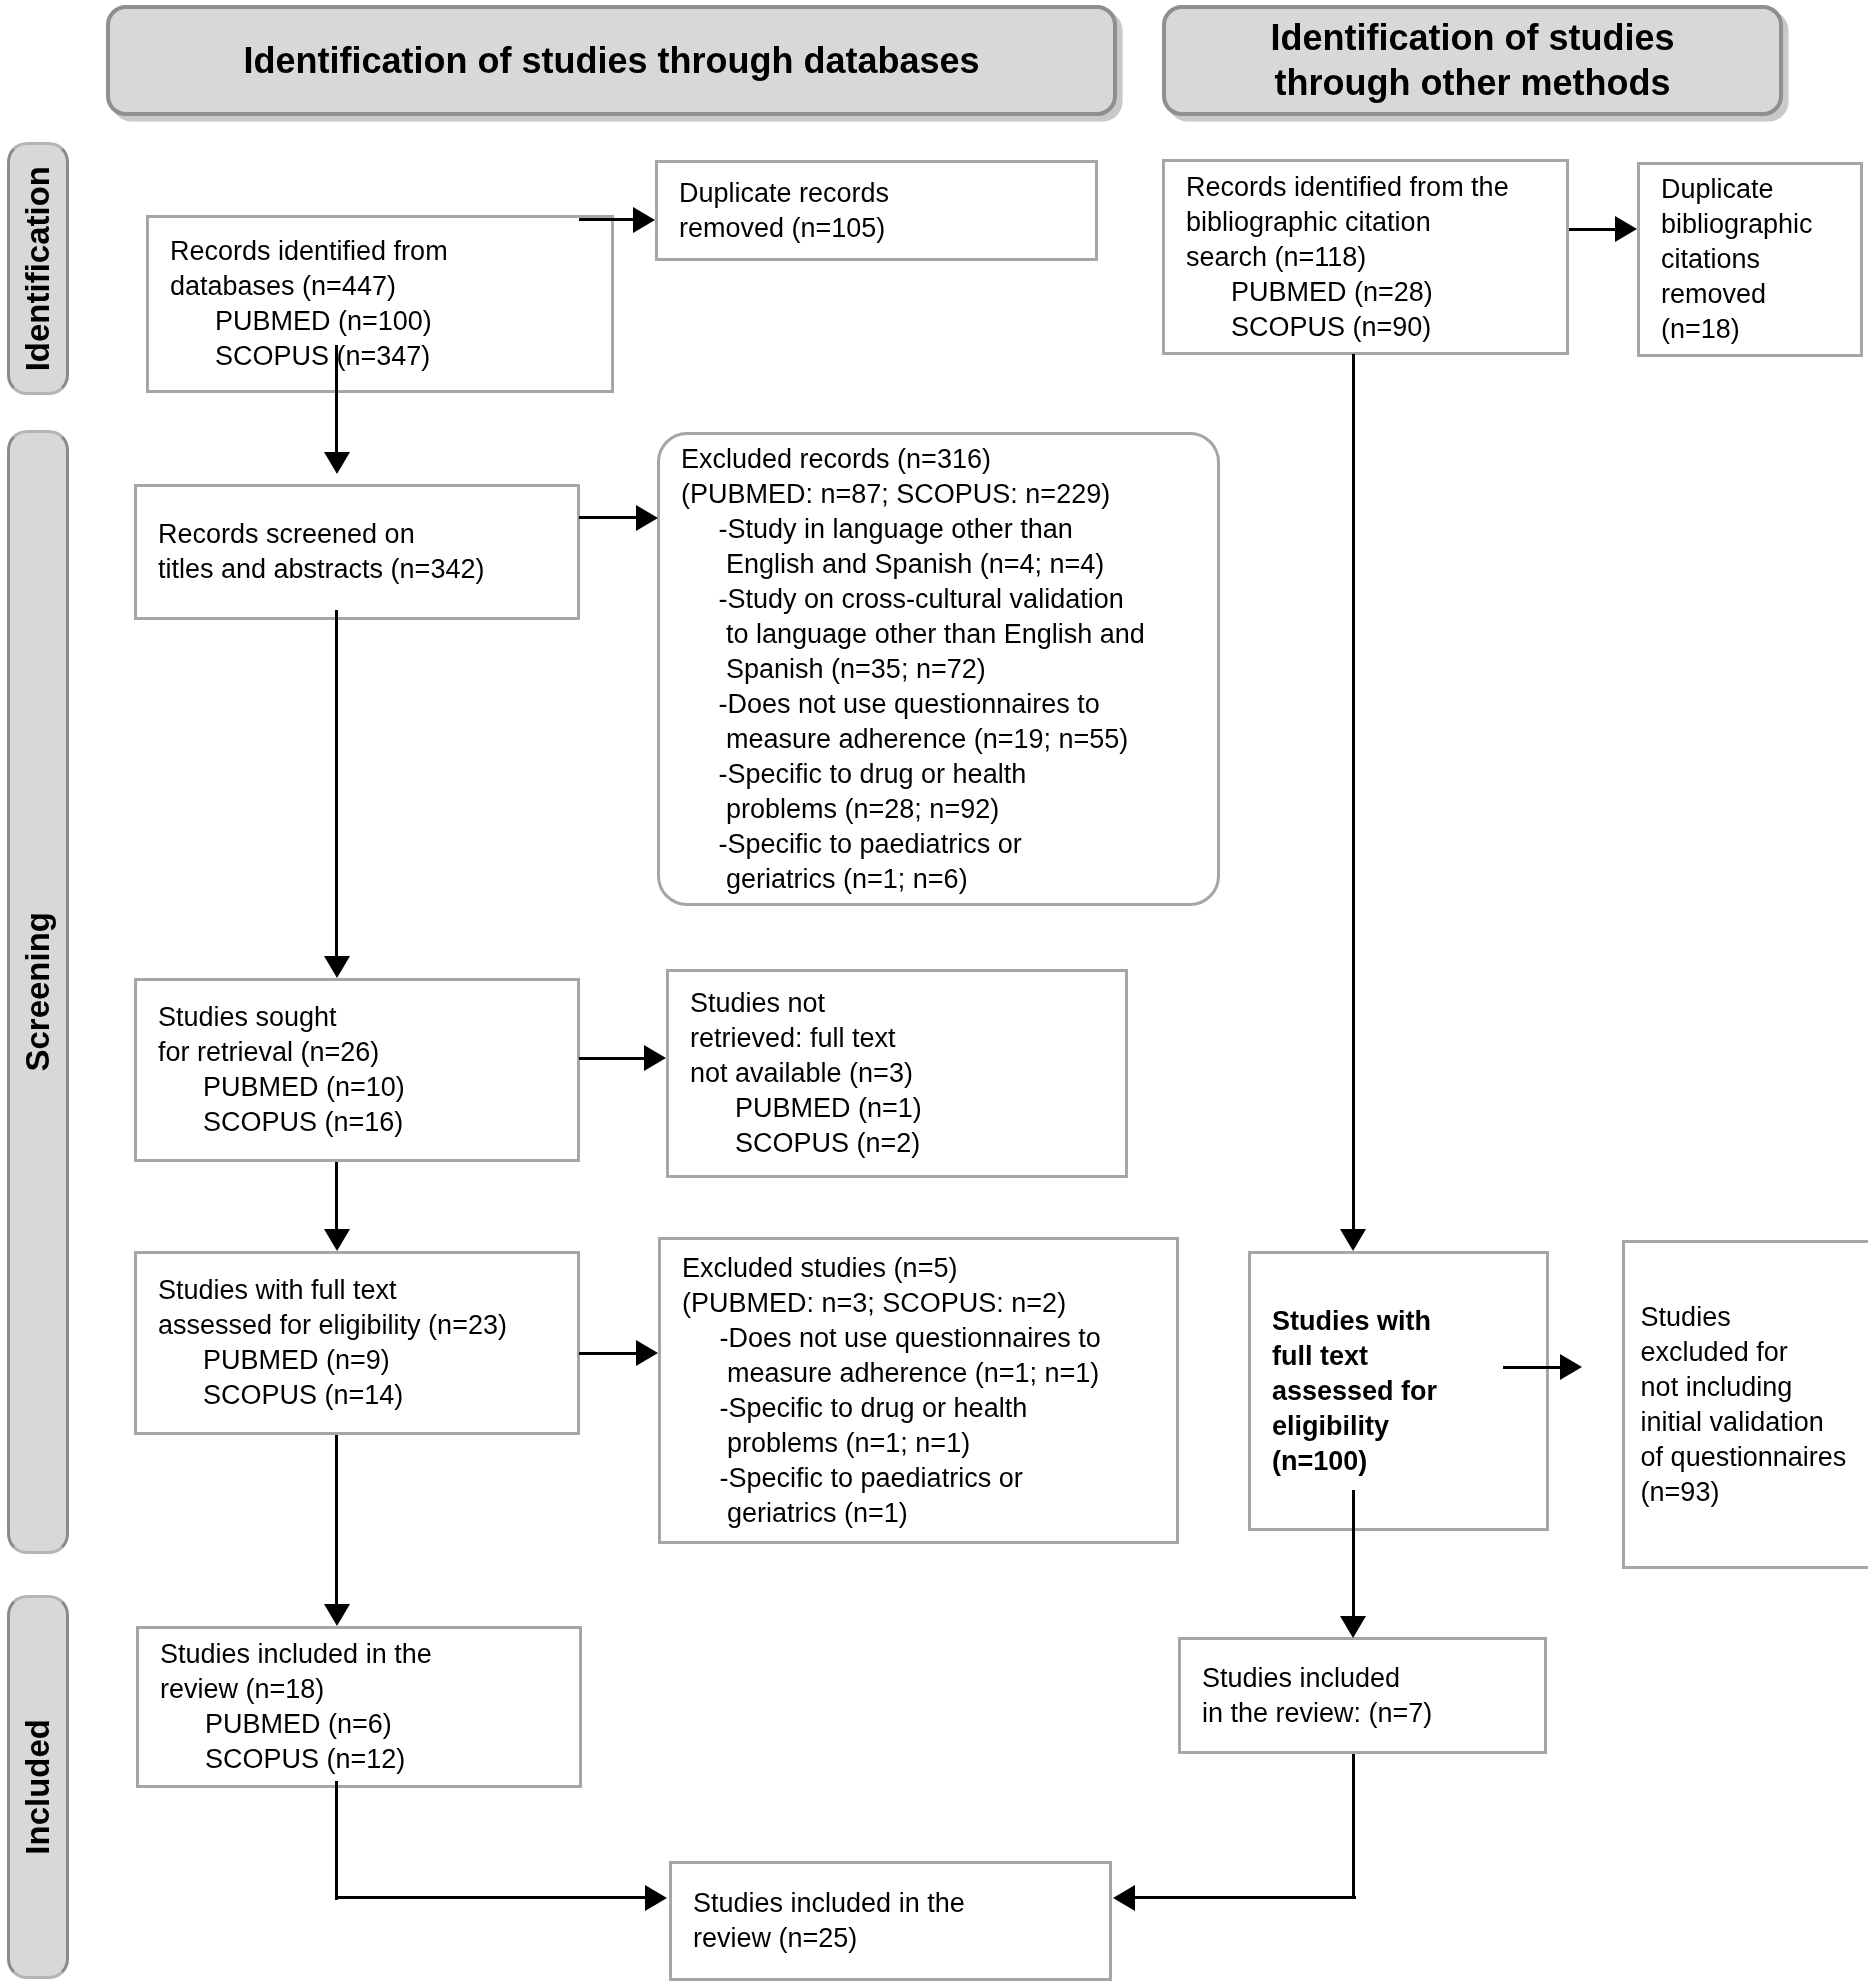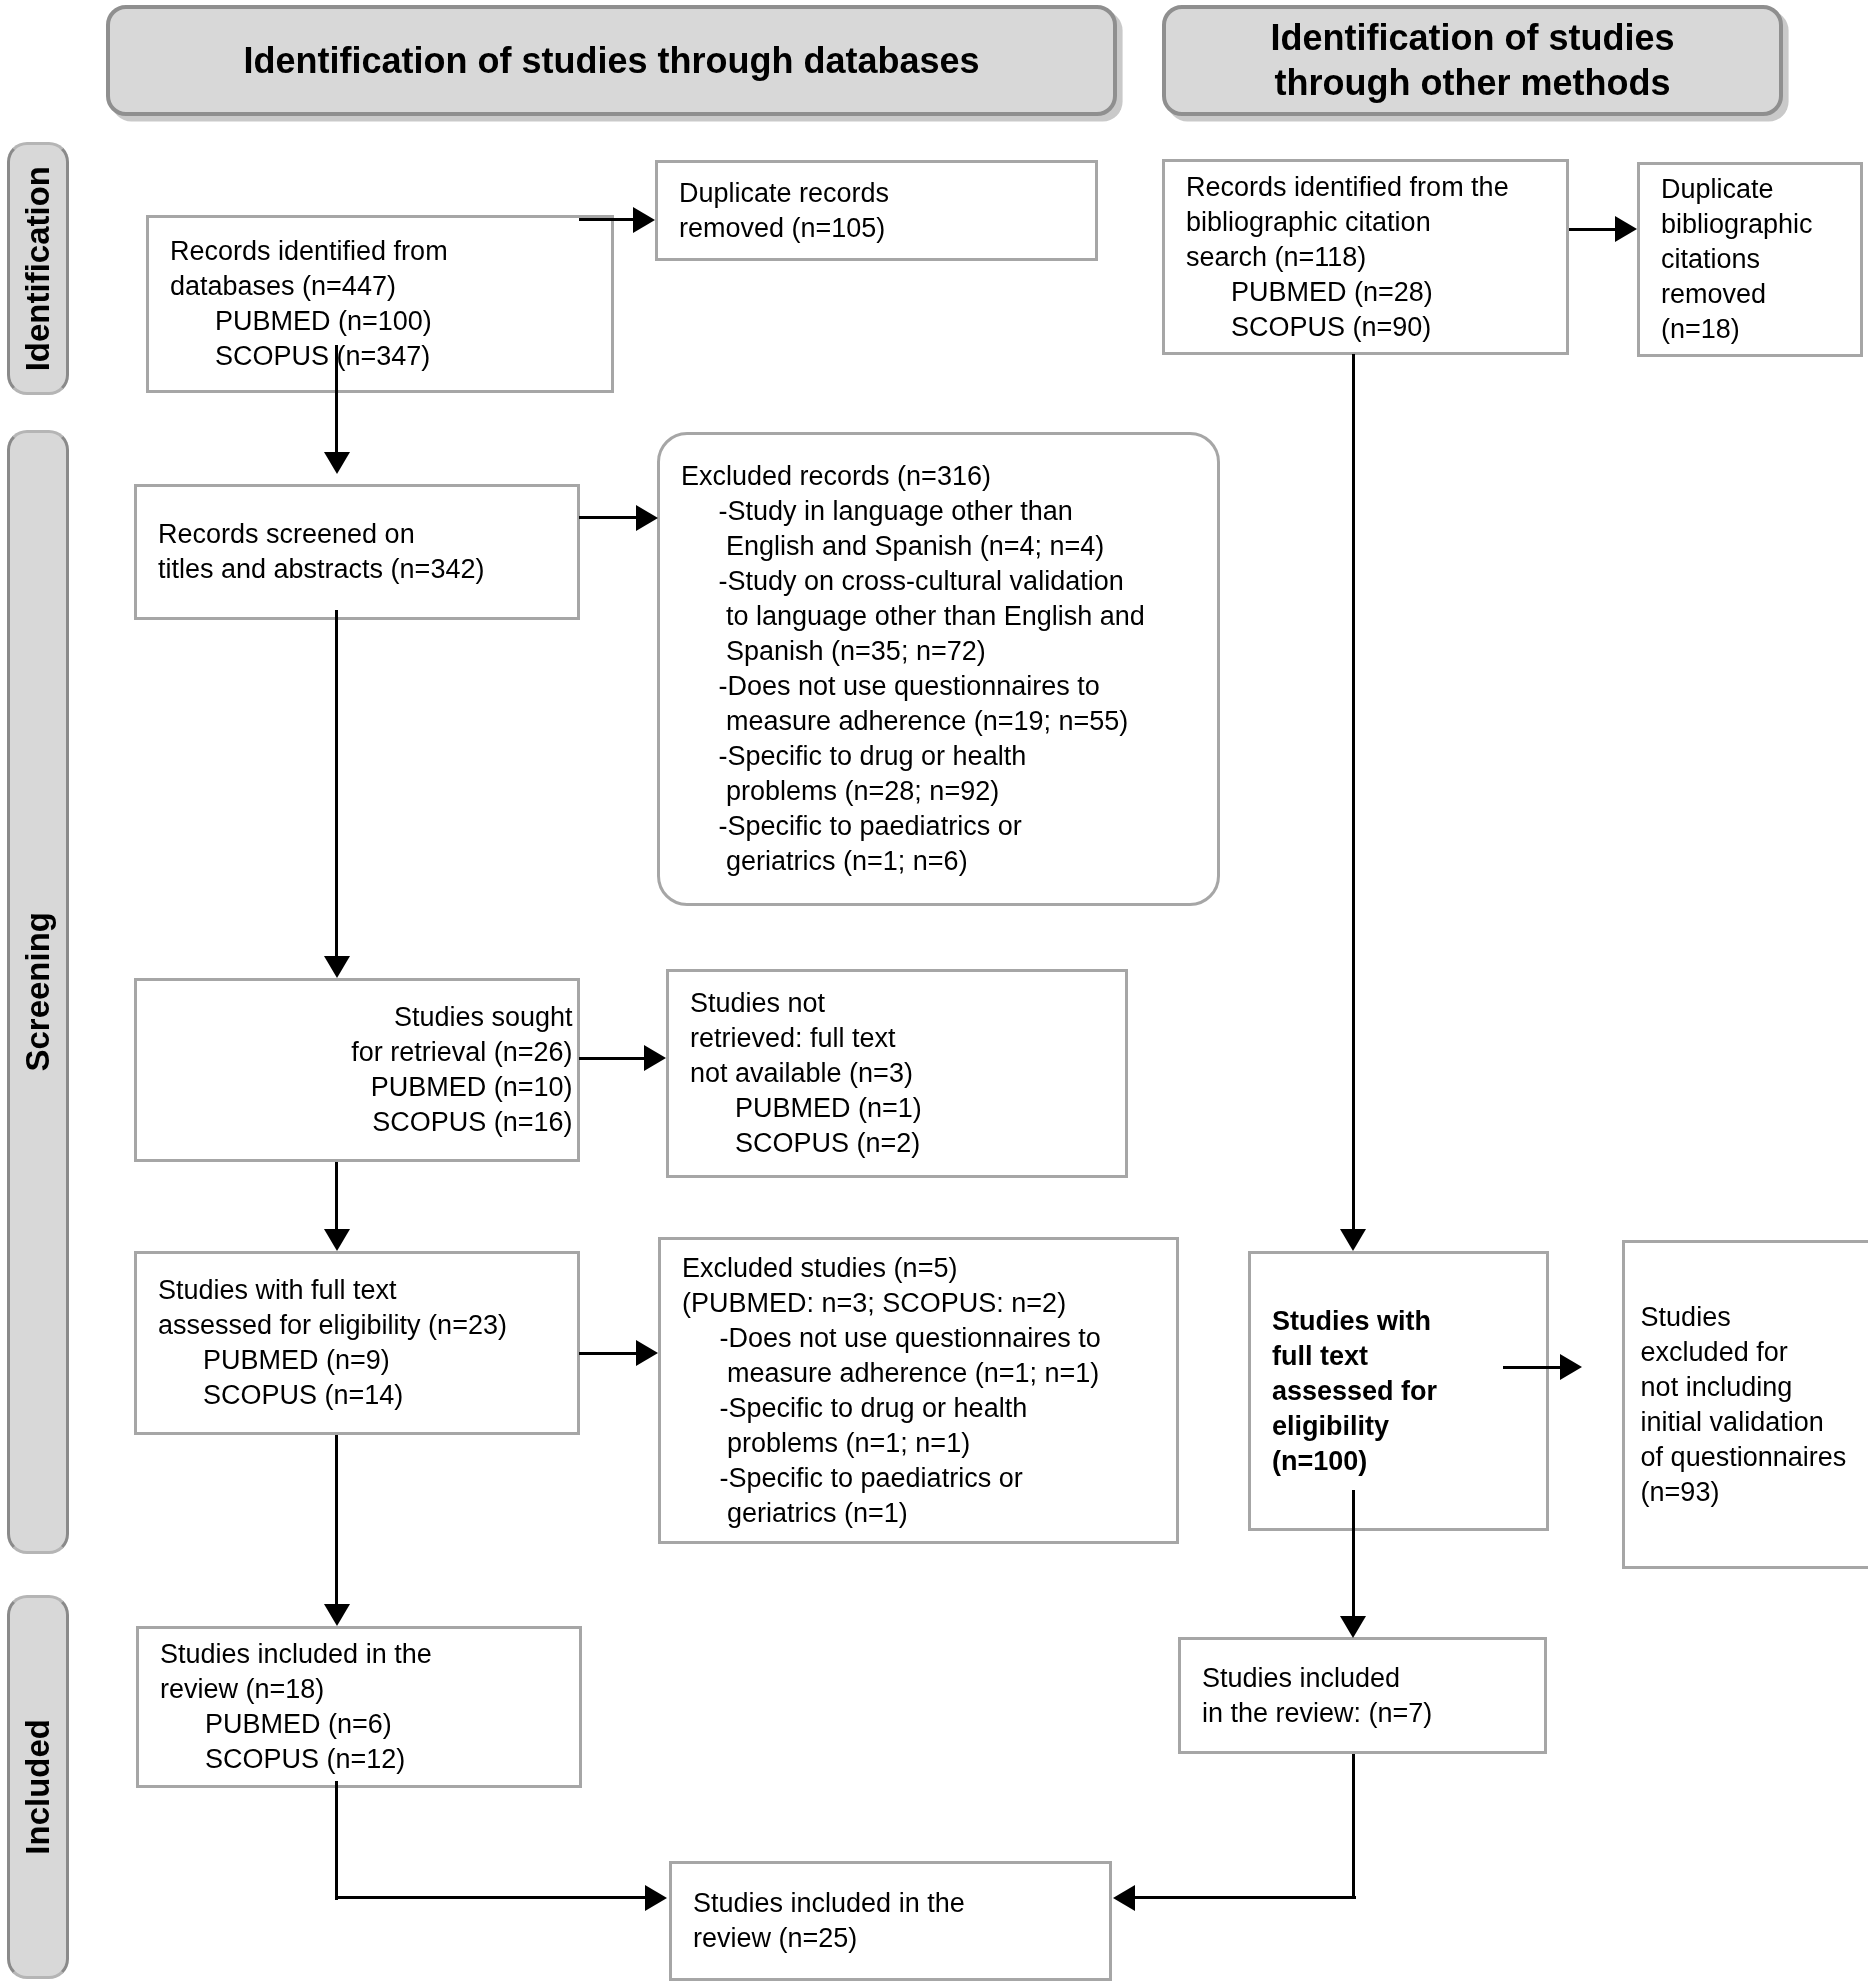--- a/index.html
+++ b/index.html
@@ -75,21 +75,21 @@
     white-space: pre;
     font-size: 27px;
     line-height: 35px;
   }
   #box-records-databases   { left: 146px;  top: 167px;  width: 468px;  height: 178px; margin-top: 48px; }
   #box-duplicates-removed  { left: 655px; top: 160px;  width: 443px;  height: 101px; }
   #box-records-citation    { left: 1162px; top: 159px;  width: 407px;  height: 196px; }
   #box-duplicate-citations { left: 1637px; top: 162px;  width: 226px;  height: 195px; }
   #box-records-screened    { left: 134px;  top: 484px;  width: 446px;  height: 136px; }
   #box-excluded-records    { left: 657px; top: 432px;  width: 563px; height: 474px; border-radius: 30px; }
-  #box-sought-retrieval    { left: 134px;  top: 978px; width: 446px;  height: 184px; text-align: right; }
+  #box-sought-retrieval    { left: 134px;  top: 978px; width: 446px;  height: 184px; }
   #box-not-retrieved       { left: 666px; top: 969px; width: 462px;  height: 209px; }
   #box-fulltext-databases  { left: 134px;  top: 1251px; width: 446px;  height: 184px; }
   #box-excluded-studies    { left: 658px; top: 1237px; width: 521px;  height: 307px; }
   #box-fulltext-other      { left: 1248px; top: 1251px; width: 301px;  height: 280px; font-weight: bold; }
   #box-excluded-validation { left: 1582px; top: 1240px; width: 259px;  height: 329px; padding-left: 15.6px; margin-left: 40px; }
   #box-included-databases  { left: 136px;  top: 1626px; width: 446px;  height: 162px; }
   #box-included-other      { left: 1178px; top: 1637px; width: 369px;  height: 117px; }
   #box-included-total      { left: 669px; top: 1861px; width: 443px;  height: 120px; }
 
   
@@ -151,20 +151,21 @@
       <div class="line">citations</div>
       <div class="line">removed</div>
       <div class="line">(n=18)</div>
     </div>
   <div class="box" id="box-records-screened">
       <div class="line">Records screened on</div>
       <div class="line">titles and abstracts (n=342)</div>
     </div>
   <div class="box" id="box-excluded-records">
       <div class="line">Excluded records (n=316)</div>
+      <div class="line">(PUBMED: n=87; SCOPUS: n=229)</div>
       <div class="line">     -Study in language other than</div>
       <div class="line">      English and Spanish (n=4; n=4)</div>
       <div class="line">     -Study on cross-cultural validation</div>
       <div class="line">      to language other than English and</div>
       <div class="line">      Spanish (n=35; n=72)</div>
       <div class="line">     -Does not use questionnaires to</div>
       <div class="line">      measure adherence (n=19; n=55)</div>
       <div class="line">     -Specific to drug or health</div>
       <div class="line">      problems (n=28; n=92)</div>
       <div class="line">     -Specific to paediatrics or</div>

